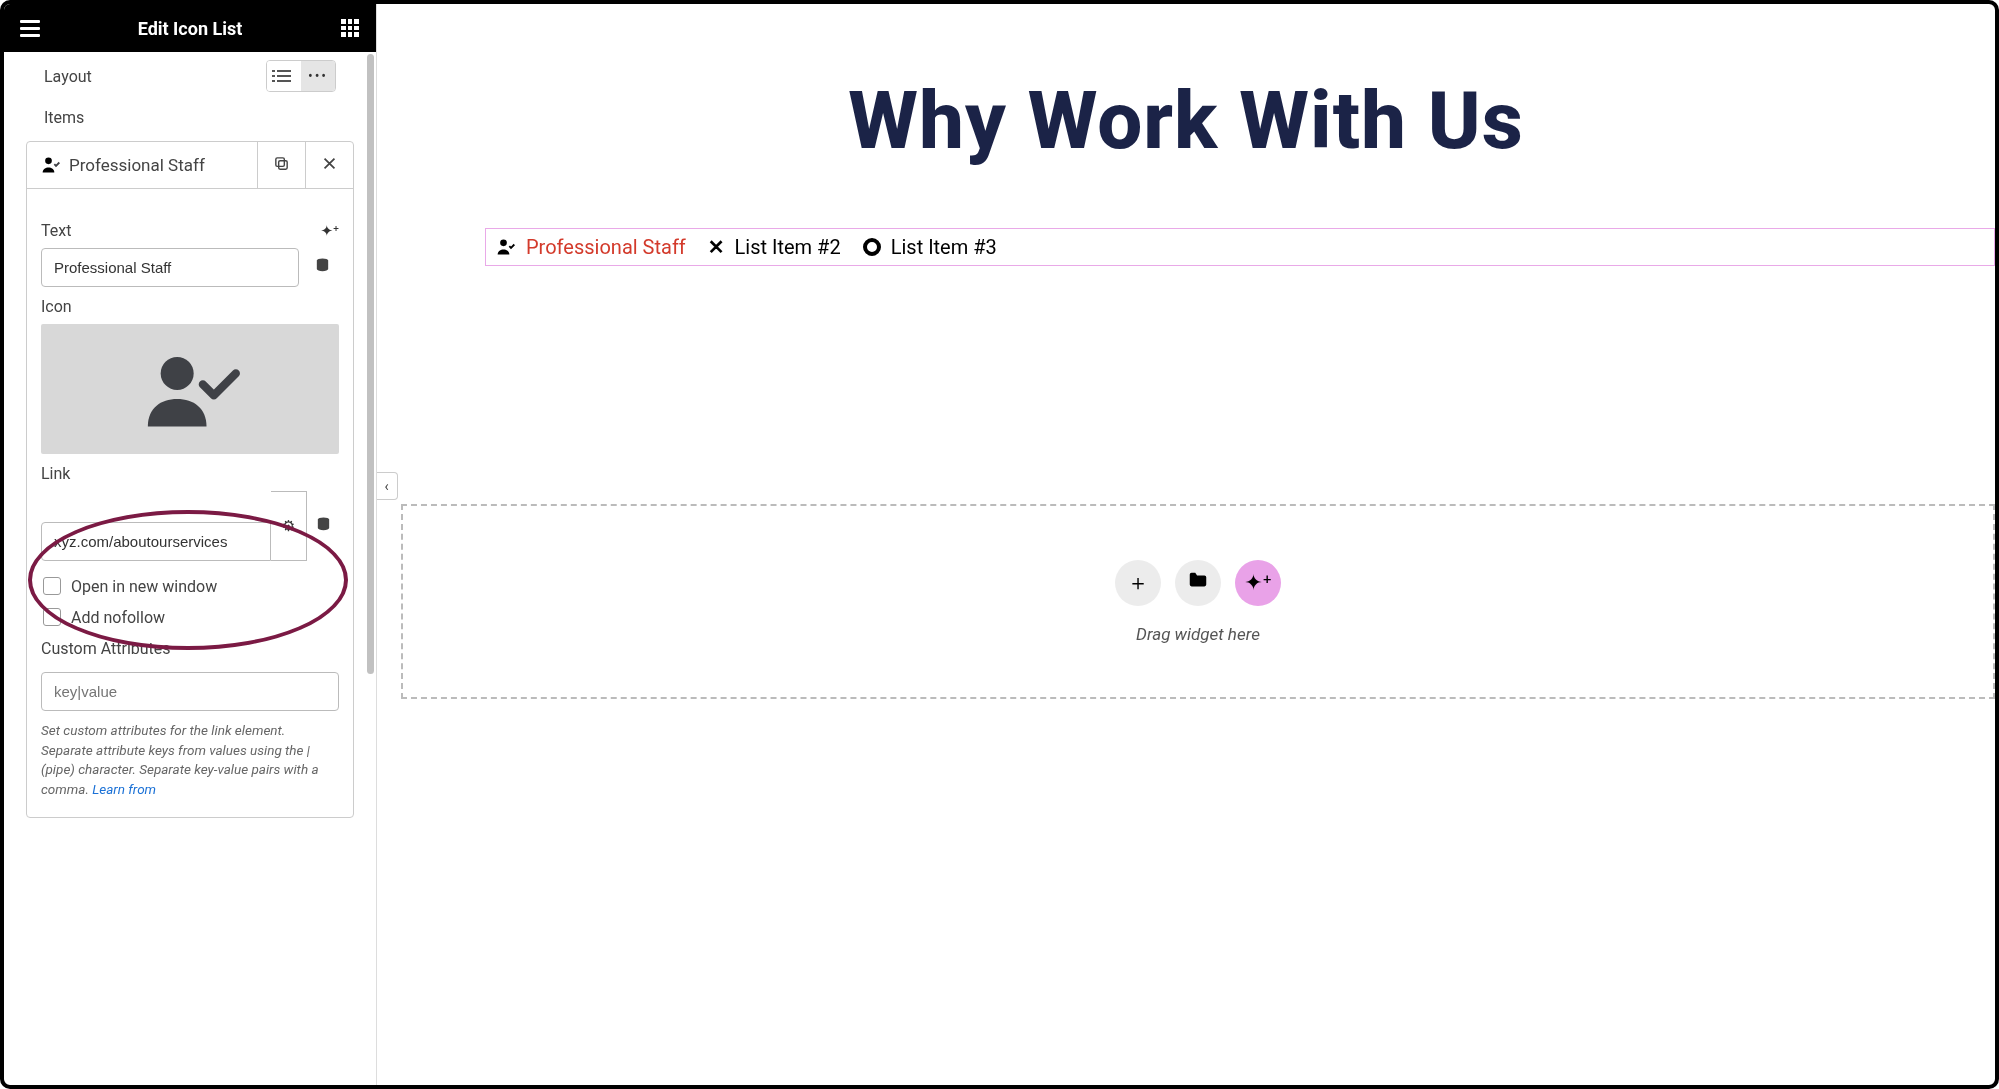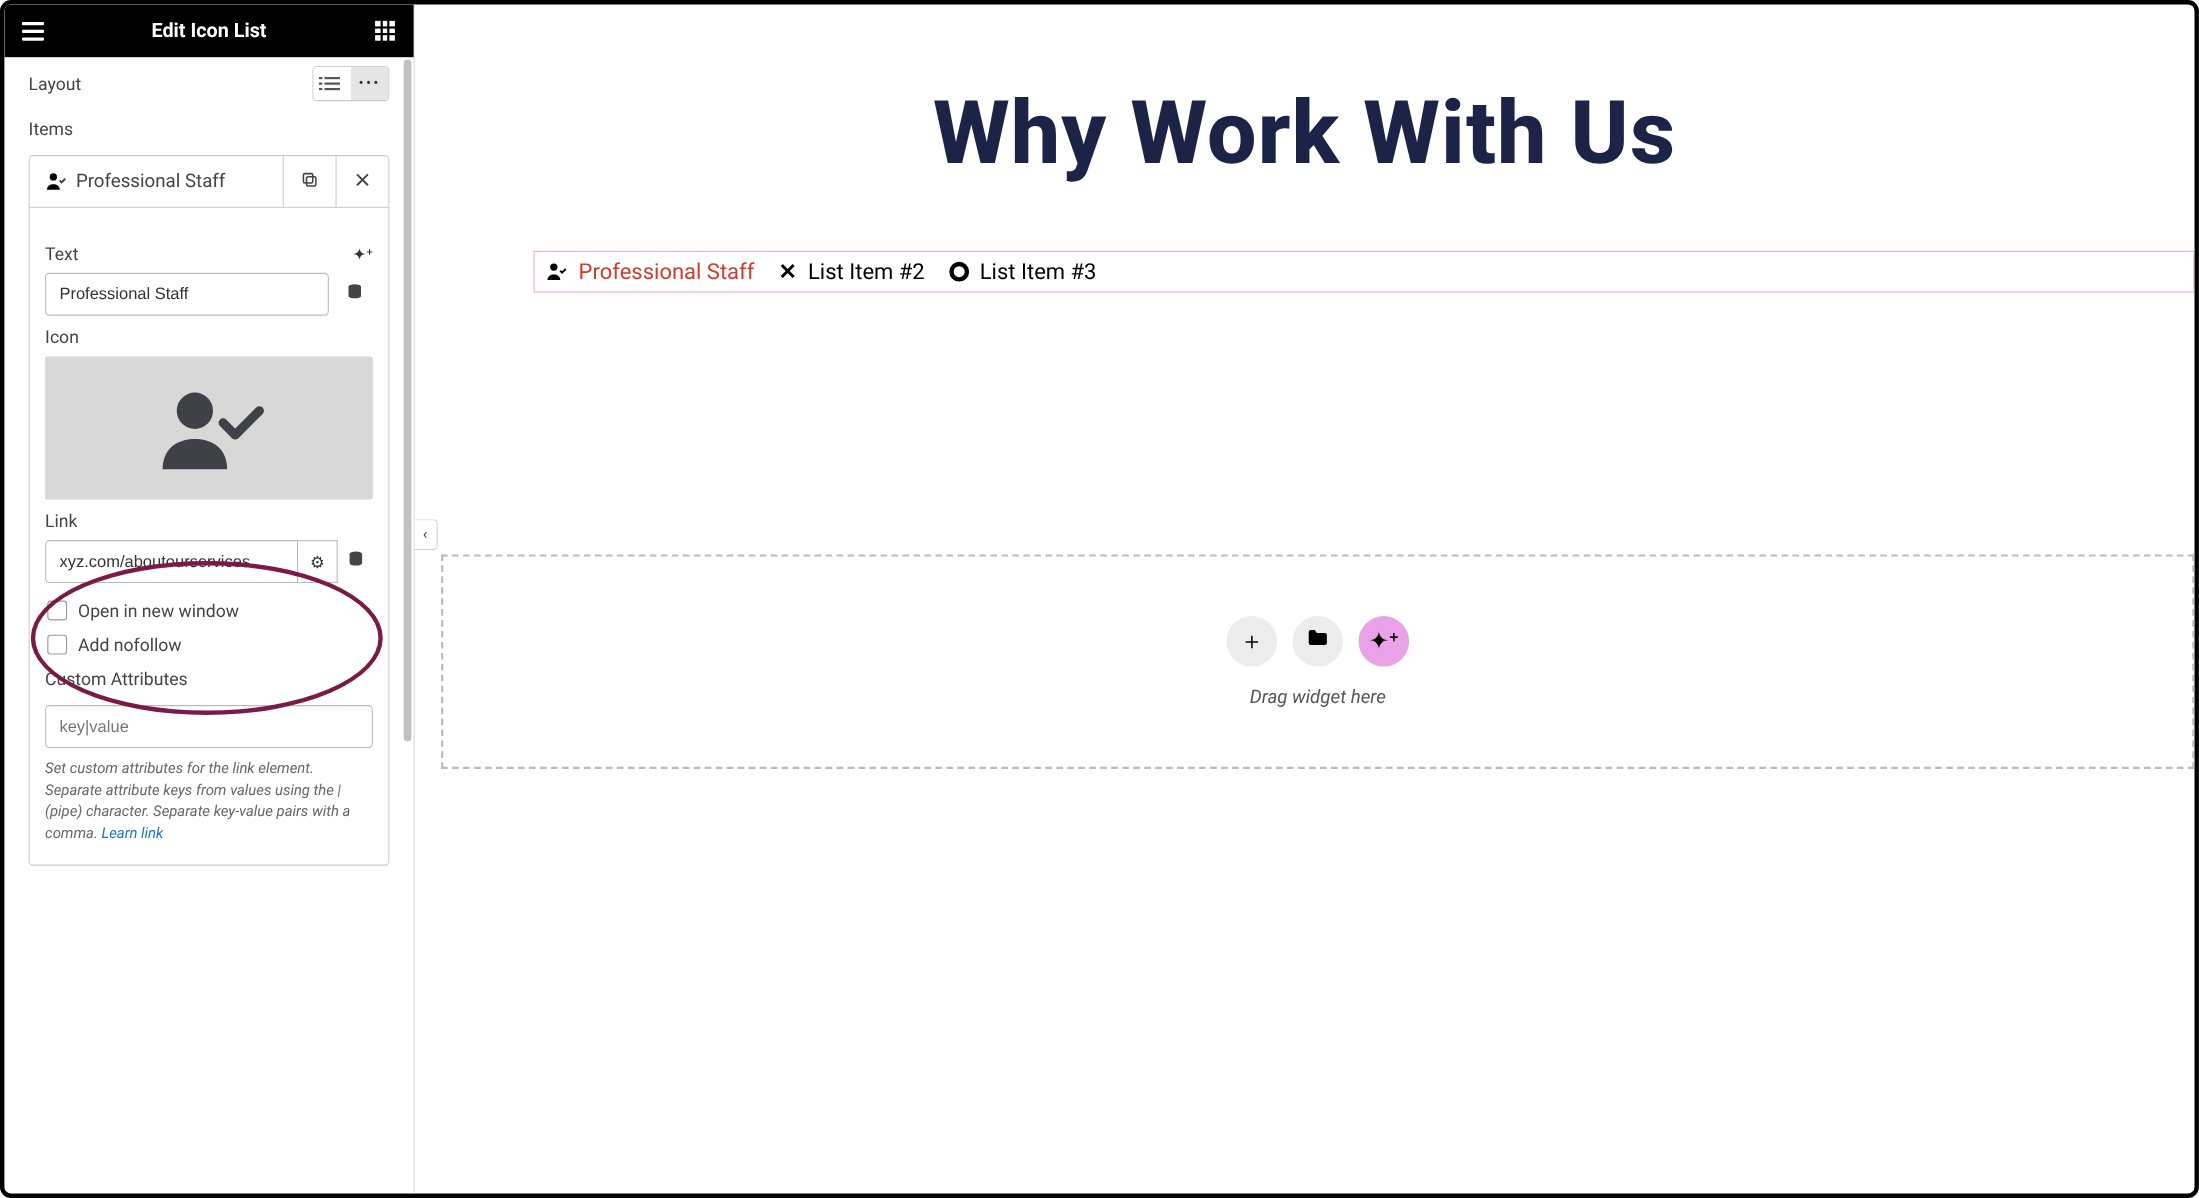--- a/index.html
+++ b/index.html
@@ -18,21 +18,21 @@
   .apps-btn { width:32px; height:32px; display:flex; align-items:center; justify-content:center; cursor:pointer; }
   .apps-grid { width:18px; height:18px; display:grid; grid-template-columns:repeat(3,1fr); grid-template-rows:repeat(3,1fr); gap:2px; }
   .apps-grid span { background:#fff; }
 
   .sidebar-scroll { flex:1; overflow-y:auto; position:relative; }
   .sidebar-scrollbar { position:absolute; right:2px; top:50px; width:7px; height:620px; background:#c1c1c1; border-radius:4px; }
 
   .section-head { display:flex; align-items:center; gap:8px; padding:18px 20px; font-size:18px; font-weight:700; cursor:pointer; }
   .caret-down { width:0; height:0; border-left:5px solid transparent; border-right:5px solid transparent; border-top:7px solid #000; }
 
-  .ctrl-row { display:flex; justify-content:space-between; align-items:center; padding:8px 22px; font-size:16px; color:#444; }
+  .ctrl-row { display:flex; justify-content:space-between; align-items:center; padding:8px 40px; font-size:16px; color:#444; }
   .layout-toggle { display:flex; border:1px solid #ccc; border-radius:4px; overflow:hidden; }
   .layout-toggle .opt { width:34px; height:30px; display:flex; align-items:center; justify-content:center; background:#fff; cursor:pointer; }
   .layout-toggle .opt.active { background:#e5e5e5; }
   .list-lines { display:flex; flex-direction:column; gap:3px; }
   .list-lines span { display:block; width:14px; height:2px; background:#555; position:relative; }
   .list-lines span::before { content:""; position:absolute; left:-5px; top:0; width:3px; height:2px; background:#555; }
   .dots { font-size:14px; letter-spacing:2px; color:#333; }
 
   .items-block { padding:0 22px; }
   .item-card { border:1px solid #ccc; border-radius:4px; margin-top:6px; }
@@ -46,21 +46,21 @@
   .ai-sparkle { font-size:15px; color:#333; cursor:pointer; }
 
   .input-row { display:flex; gap:6px; align-items:stretch; }
   .text-input { flex:1; padding:10px 12px; border:1px solid #bbb; border-radius:4px; font-size:15px; color:#333; }
   .side-ico { width:34px; display:flex; align-items:center; justify-content:center; color:#333; cursor:pointer; font-size:16px; }
 
   .icon-preview { margin-top:8px; background:#d8d8d8; height:130px; display:flex; align-items:center; justify-content:center; border-radius:2px; }
   .icon-preview svg { width:110px; height:90px; fill:#3f4146; }
 
   .link-row { display:flex; align-items:stretch; gap:0; }
-  .link-row .text-input { border-top-right-radius:0; border-bottom-right-radius:0; }
+  .link-row .text-input { border-top-right-radius:0; border-bottom-right-radius:0;margin-top:31px; }
   .link-row .gear { width:36px; border:1px solid #bbb; border-left:none; display:flex; align-items:center; justify-content:center; cursor:pointer; font-size:15px; color:#333;}
   .link-row .db { width:32px; display:flex; align-items:center; justify-content:center; cursor:pointer; font-size:15px; color:#333;}
 
   .check-row { display:flex; align-items:flex-start; gap:10px; padding:6px 2px; font-size:16px; color:#444; }
   .check-row .box { width:18px; height:18px; border:1px solid #999; border-radius:3px; cursor:pointer; }
 
   .attr-input { width:100%; margin-top:6px; padding:10px 12px; border:1px solid #bbb; border-radius:4px; font-size:15px; color:#333; }
   .help-text { font-size:13.5px; font-style:italic; color:#666; line-height:1.45; margin-top:10px; padding-right:6px; }
   .help-text a { color:#1b71d6; text-decoration:none; }
 
@@ -229,21 +229,21 @@
               <div class="box"></div>
               <span>Add nofollow</span>
             </div>
 
             <div class="field-label" style="margin-top:6px;">
               <span>Custom Attributes</span>
             </div>
             <input class="attr-input" placeholder="key|value" style="">
 
             <div class="help-text">
-              <span>Set custom attributes for the link element. Separate attribute keys from values using the | (pipe) character. Separate key-value pairs with a comma. </span><a href="#">Learn link</a>
+              <span>Set custom attributes for the link element. Separate attribute keys from values using the | (pipe) character. Separate key-value pairs with a comma. </span><a href="#">Learn from</a>
             </div>
           </div>
         </div>
       </div>
 
       <div class="annot-circle" style="left:24px; top:458px; width:320px; height:140px;"></div>
     </div>
 
     <div class="sidebar-scrollbar"></div>
   </div>

